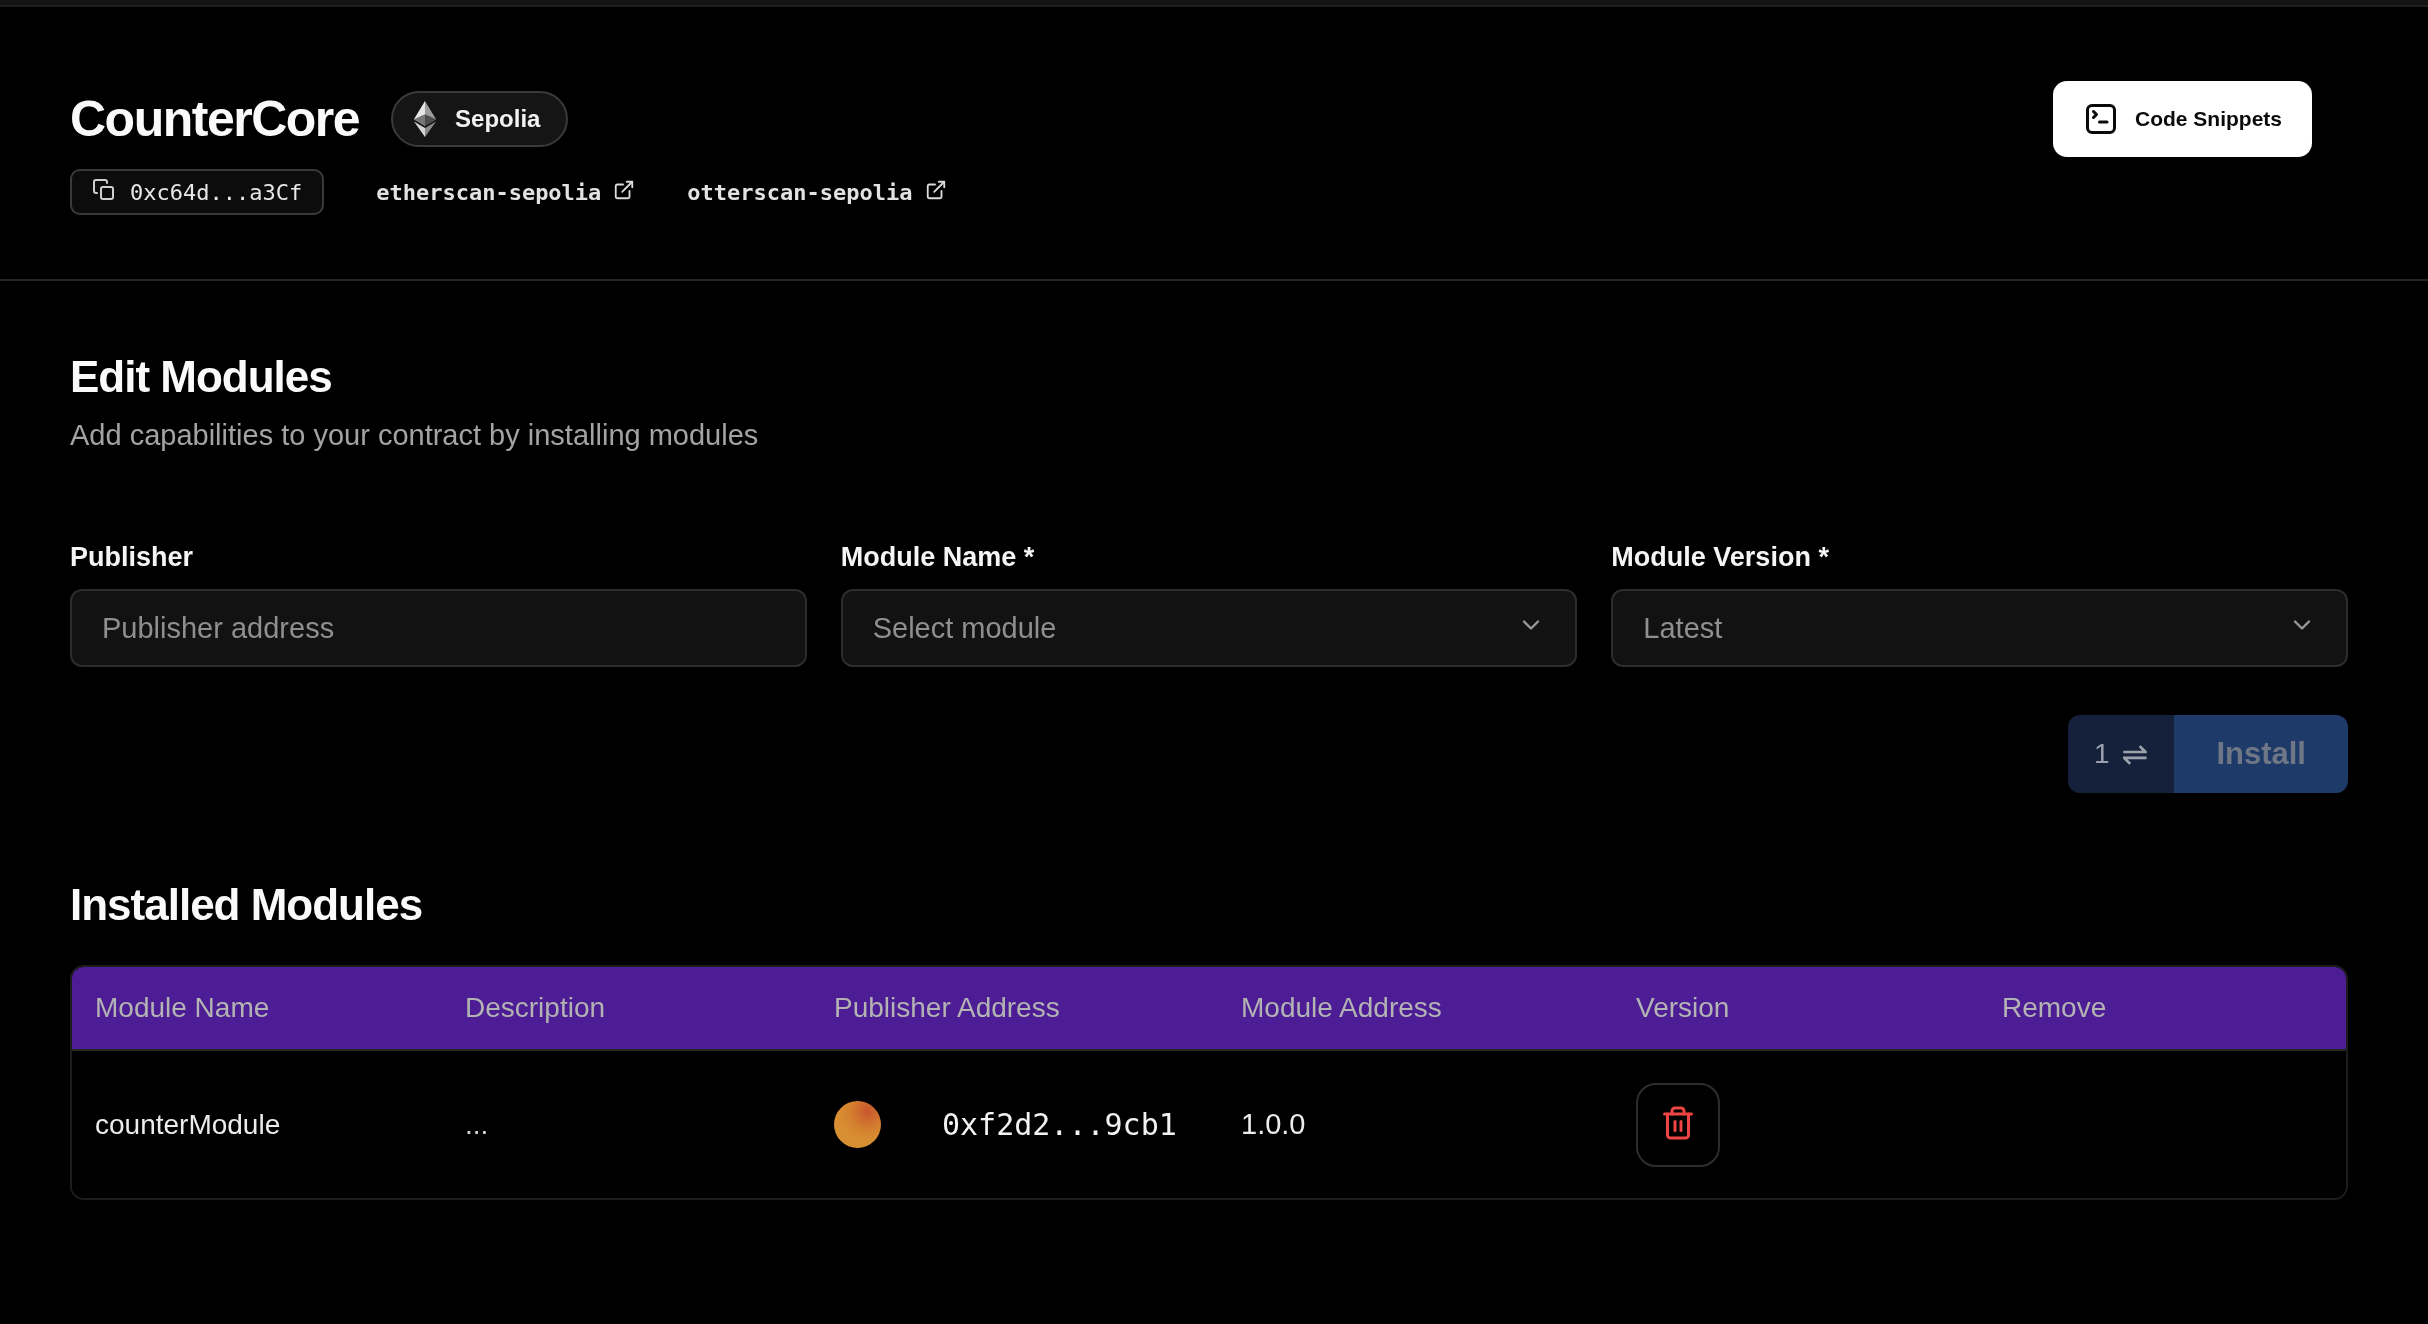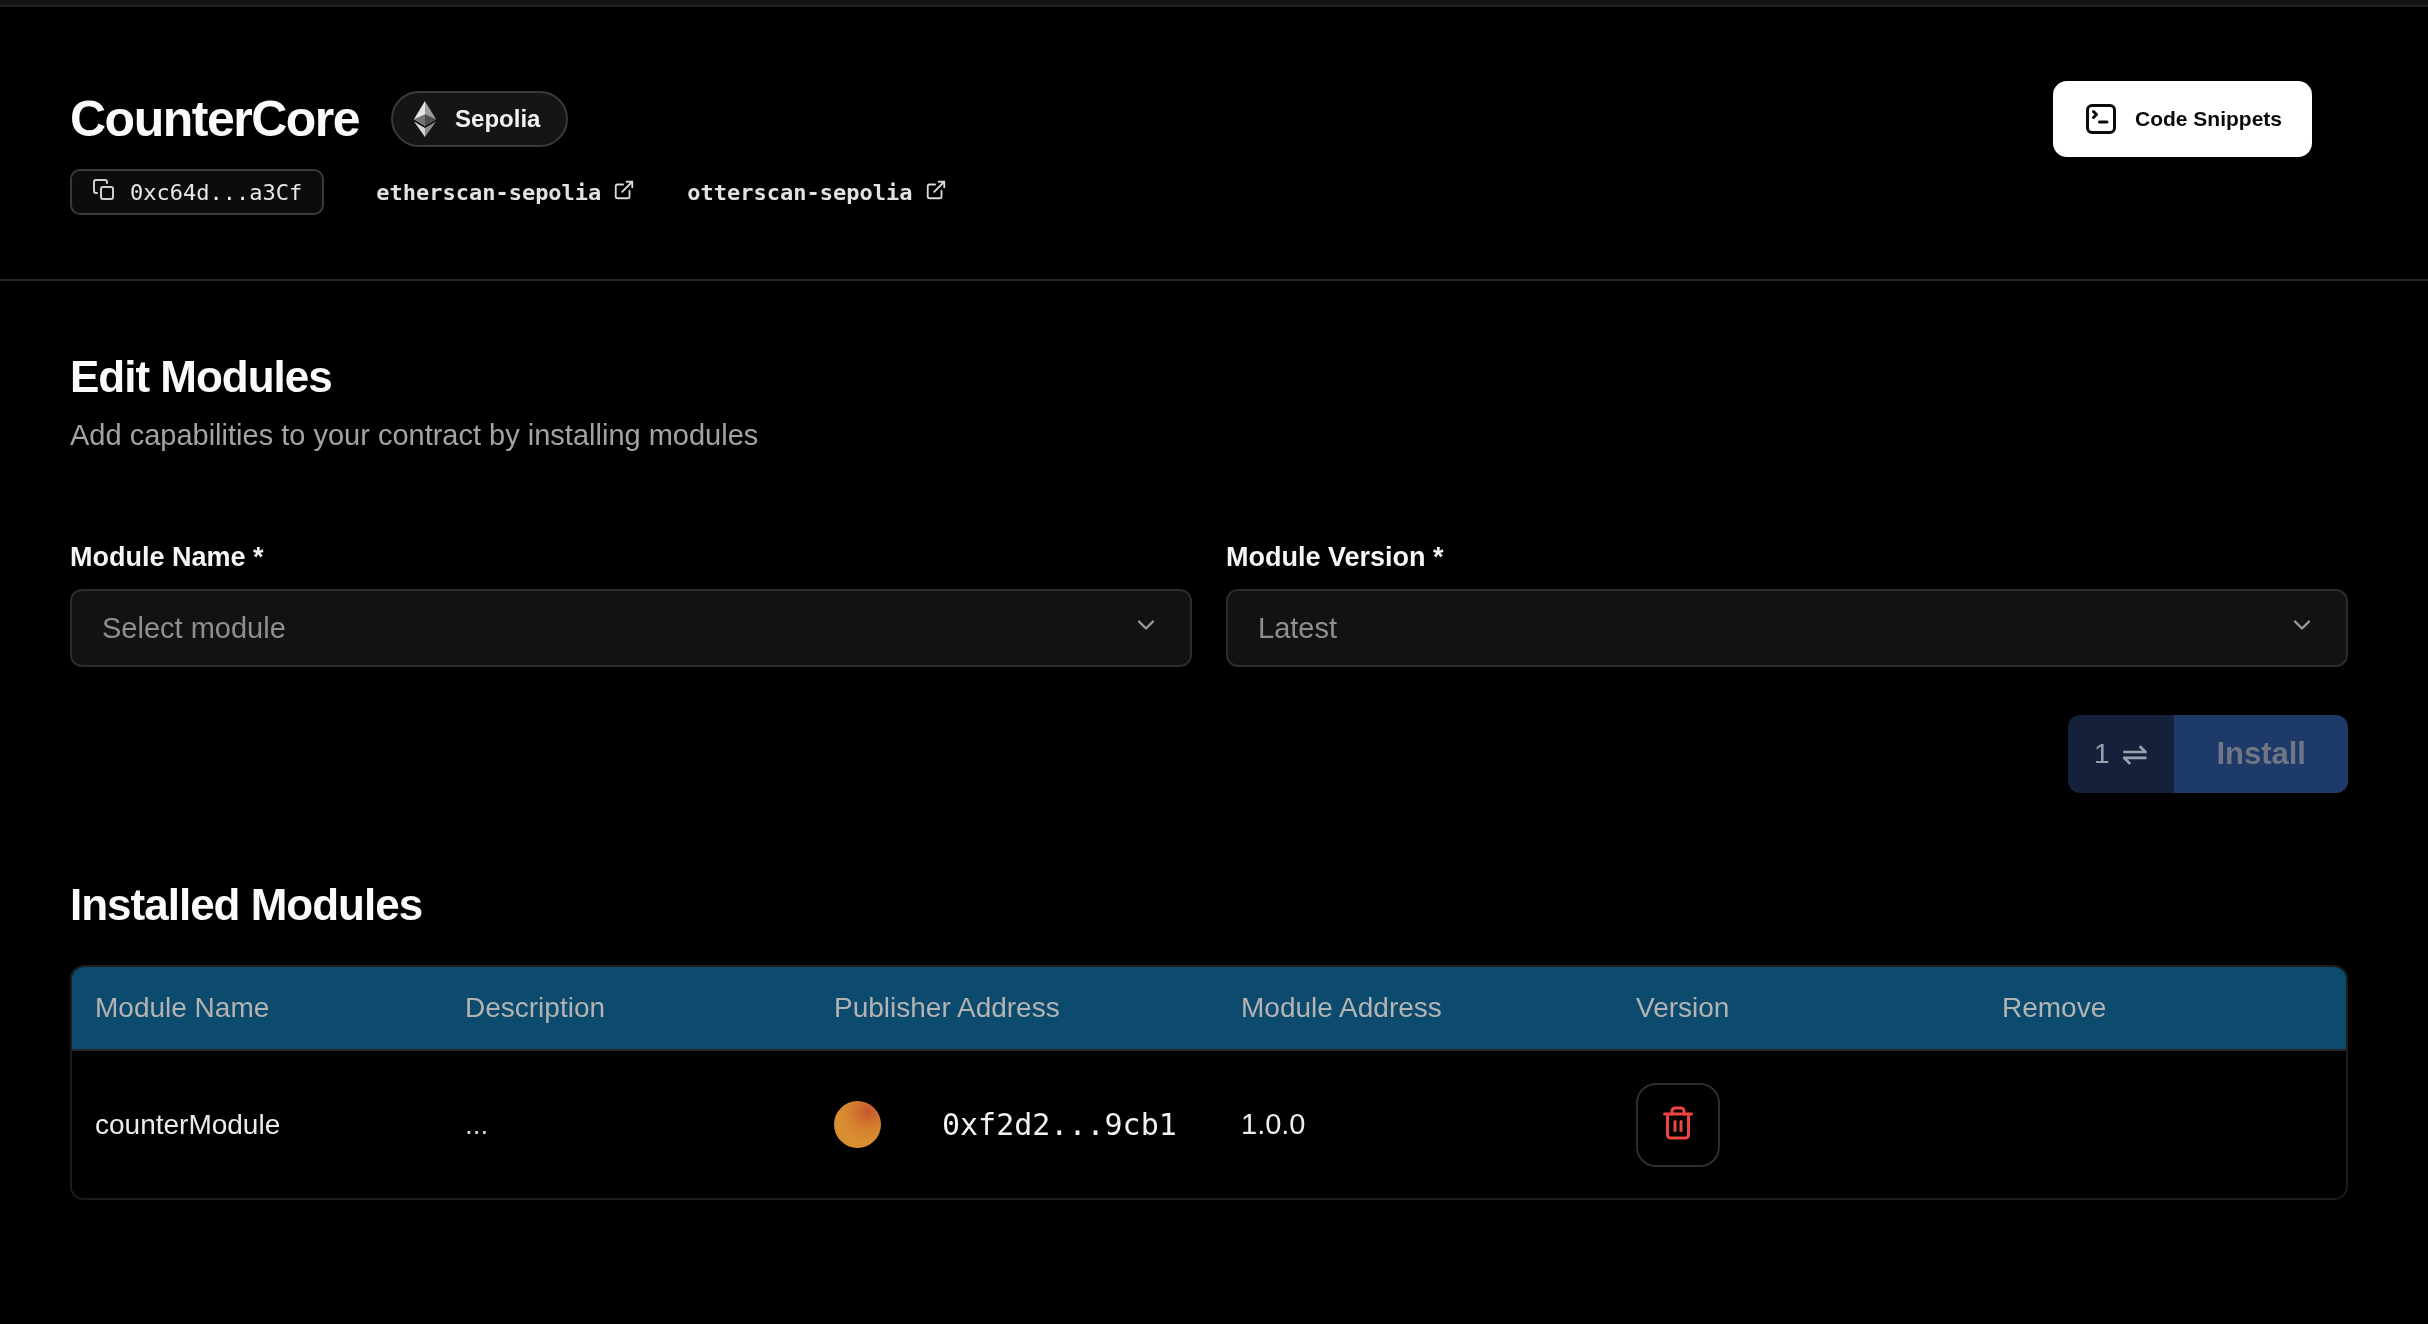--- a/index.html
+++ b/index.html
@@ -74,21 +74,21 @@
   .install-part {
     border:none; background:#1e3a68; color:#6f7685;
     font-size:31px; font-weight:700; padding:0 42px;
     font-family:"Liberation Sans", sans-serif; cursor:pointer;
   }
 
   .h-installed { margin-top:86px; }
   .table { margin-top:34px; border:2px solid #1d1d1d; border-radius:14px; overflow:hidden; }
   .thead {
     display:grid; grid-template-columns:370px 369px 407px 395px 366px 1fr;
-    background:#0c4a6e; border-bottom:2px solid #262626; height:84px; align-items:center;
+    background:#4c1d95; border-bottom:2px solid #262626; height:84px; align-items:center;
   }
   .thead > div { padding-left:23px; font-size:28px; color:#b3b3b3; }
   .trow {
     display:grid; grid-template-columns:370px 369px 407px 395px 366px 1fr;
     height:147px; align-items:center; background:#000;
   }
   .trow > div { padding-left:23px; }
   .cell-name { font-size:28px; color:#ececec; }
   .cell-desc { font-size:28px; color:#d6d6d6; }
   .cell-pub { display:flex; align-items:center; gap:18px; }
@@ -175,20 +175,24 @@
         </span>
       </a>
     </div>
   </header>
 
   <main>
     <h2 class="h-edit">Edit Modules</h2>
     <p class="subtitle">Add capabilities to your contract by installing modules</p>
 
     <div class="form-row">
+      <div class="field">
+        <div class="field-label">Publisher</div>
+        <input class="text-input" type="text" placeholder="Publisher address" style="">
+      </div>
 
       <div class="field">
         <div class="field-label">Module Name *</div>
         <div class="select">
           <span>Select module</span>
           <span>
             <svg viewBox="0 0 24 24" fill="none" stroke="currentColor" stroke-width="2" stroke-linecap="round" stroke-linejoin="round">
                 <path d="m6 9 6 6 6-6"></path>
               </svg>
           </span>

